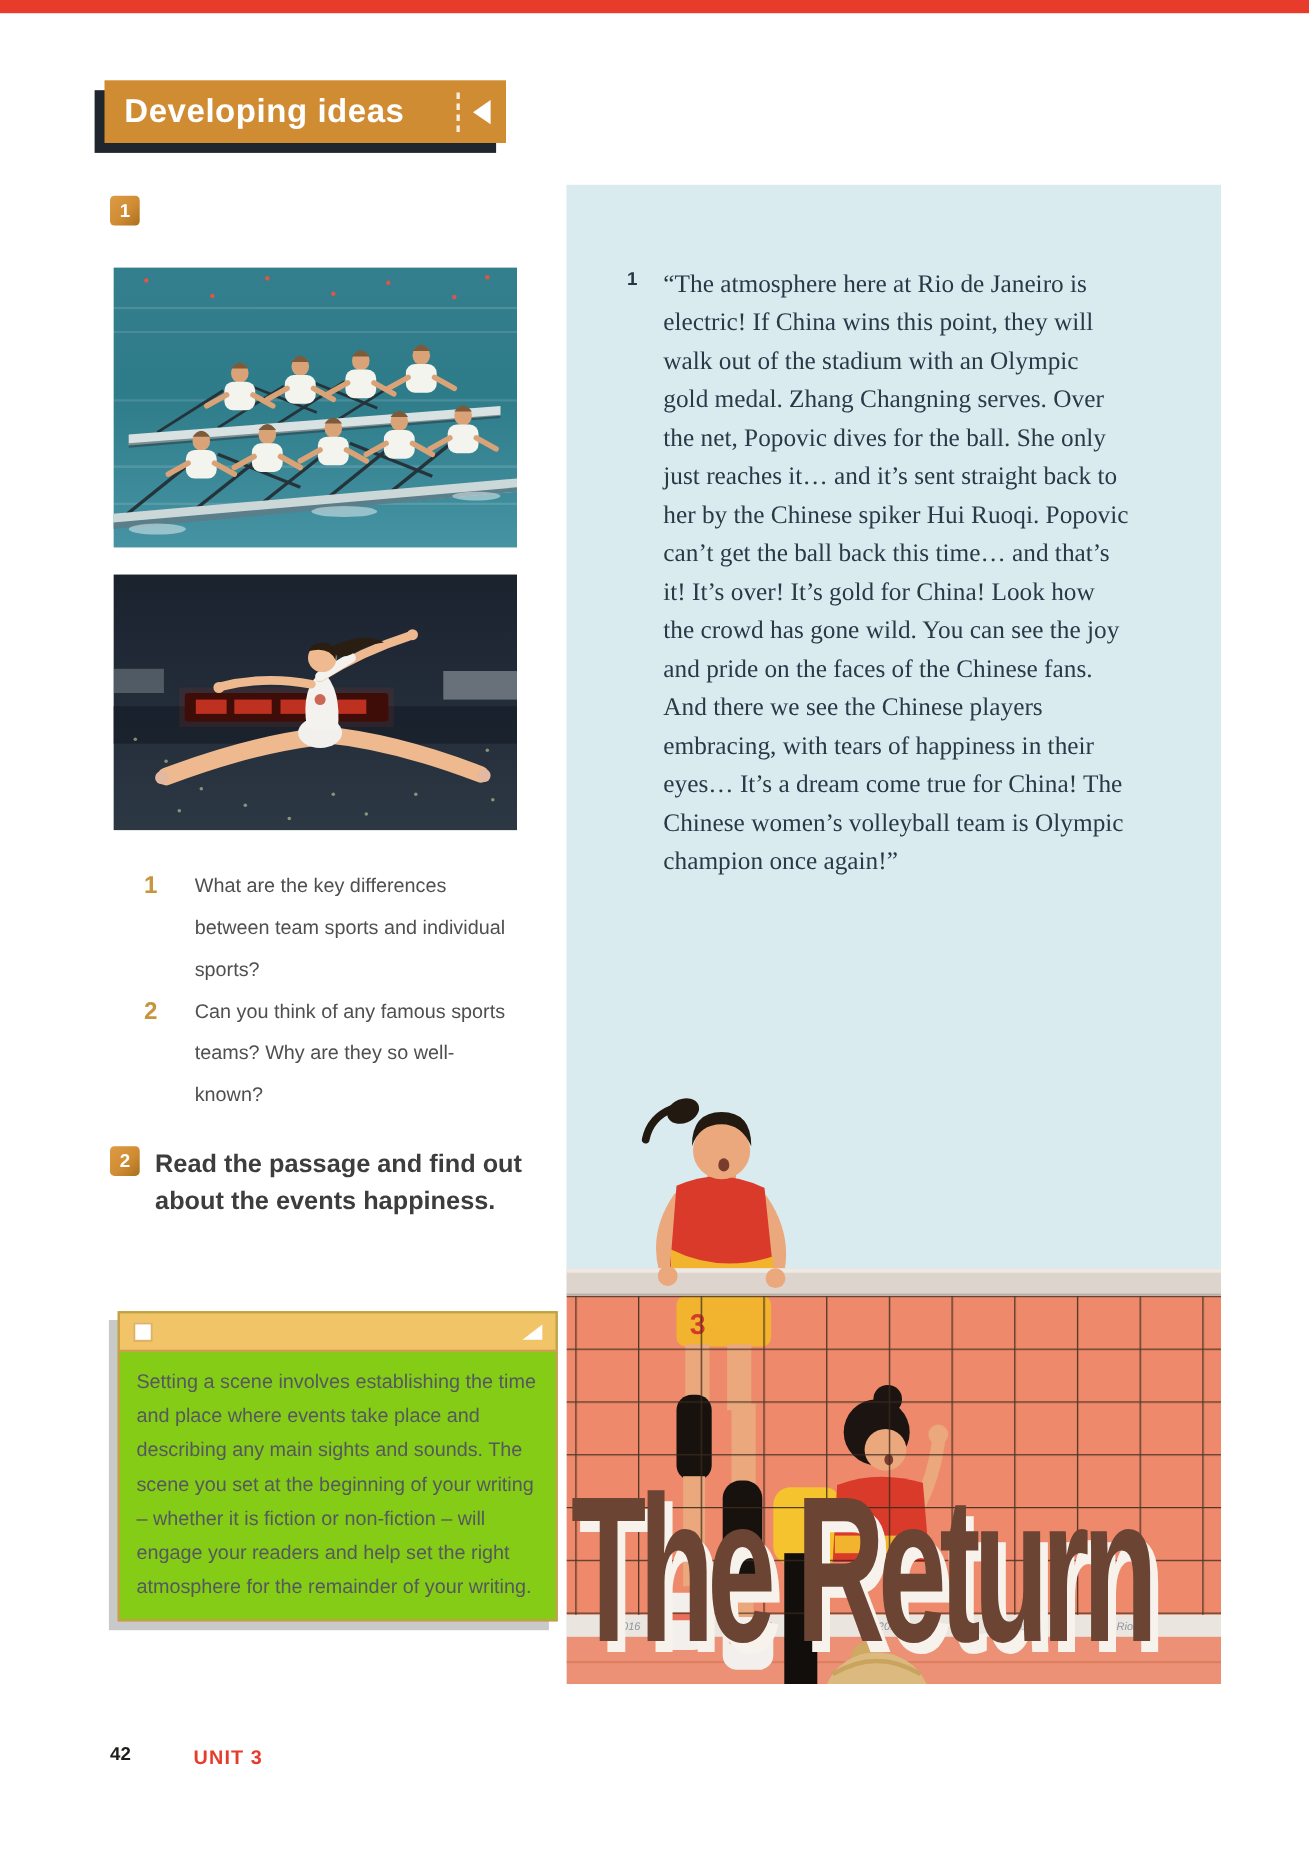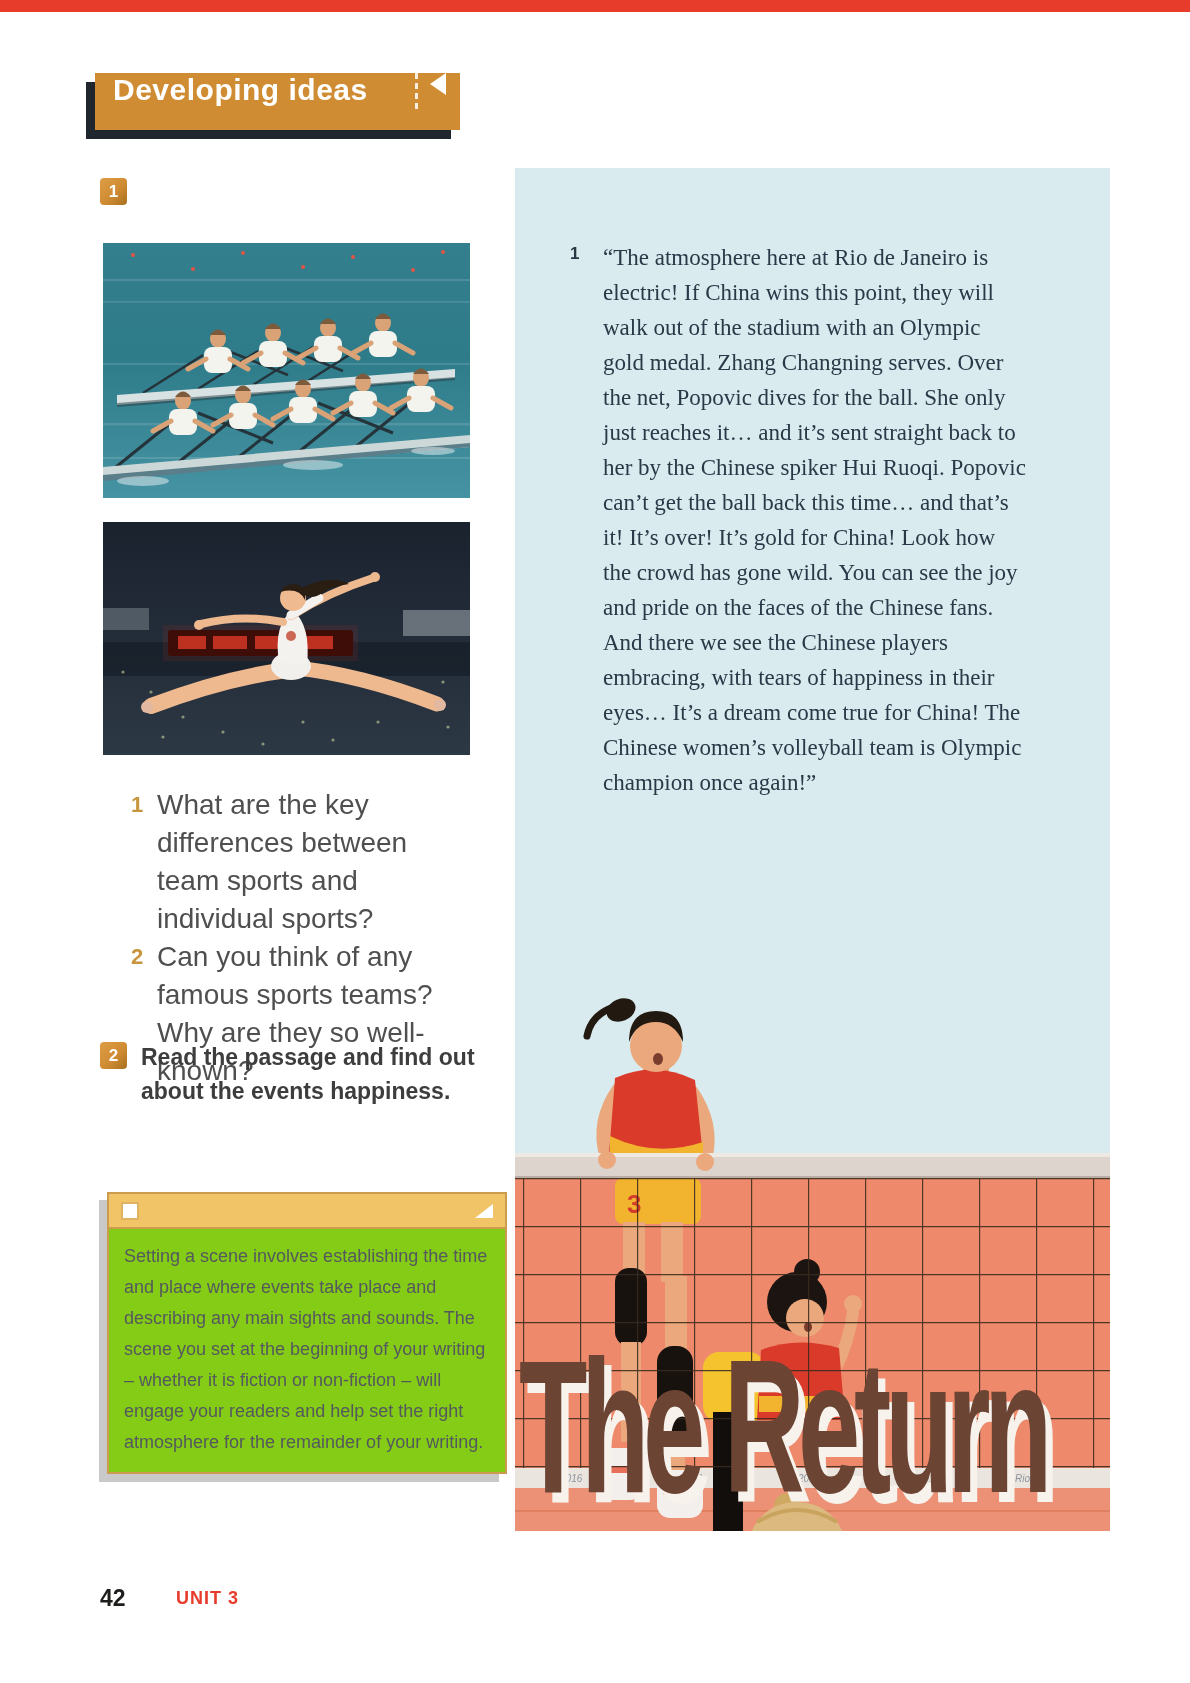--- a/index.html
+++ b/index.html
@@ -2,42 +2,42 @@
 <html><head>
 <meta charset="utf-8">
 <style>
   html,body{margin:0;padding:0;background:#ffffff;}
   .page{position:relative;width:1190px;height:1683px;background:#ffffff;overflow:hidden;
         font-family:"Liberation Sans",sans-serif;}
   .topbar{position:absolute;left:0;top:0;width:1190px;height:12px;background:#e73b2c;}
 
   
   .hdr{position:absolute;left:95px;top:73px;width:365px;height:57px;background:#d08c33;
-       box-shadow:-9px 9px 0 #20262d;display:flex;align-items:flex-start;}
+       box-shadow:-9px 9px 0 #20262d;display:flex;align-items:center;}
   .hdr-title{color:#ffffff;font-size:30px;font-weight:bold;padding-left:18px;letter-spacing:.5px;flex:1;}
   .hdr-dash{height:36px;border-left:3px dashed rgba(255,255,255,.85);margin-right:12px;}
   .hdr-tri{width:0;height:0;border-top:11px solid transparent;border-bottom:11px solid transparent;
            border-right:16px solid #ffffff;margin-right:14px;}
 
   
   .activity{position:absolute;display:flex;align-items:flex-start;}
   .badge{width:27px;height:27px;border-radius:4px;flex:0 0 27px;margin-top:2px;
          background:linear-gradient(135deg,#dd9c45 0%,#d08c33 55%,#a8701f 100%);
          color:#fff;font-weight:bold;font-size:17px;display:flex;align-items:center;justify-content:center;}
   .instr{margin-left:14px;width:345px;font-size:23px;line-height:34px;font-weight:bold;color:#3d3d3d;}
 
   
   .photo{position:absolute;overflow:hidden;}
   .photo svg{display:block;}
 
   
   .qs{position:absolute;left:131px;top:786px;width:330px;}
   .q{display:flex;}
   .qn{width:26px;flex:0 0 26px;color:#c6953e;font-weight:bold;font-size:22px;line-height:38px;}
-  .qt{font-size:28px;line-height:38px;color:#4f4f4f;}
+  .qt{font-size:18px;line-height:38px;color:#4f4f4f;margin-left:20px;}
 
   
   .note{position:absolute;left:107px;top:1192px;width:400px;background:#84cc16;
         border:2px solid #cb9c4d;box-shadow:-8px 8px 0 #c9c9c9;box-sizing:border-box;}
   .note-hd{height:33px;background:#f2c468;border-bottom:2px solid #cb9c4d;
            display:flex;align-items:center;justify-content:space-between;padding:0 12px;}
   .note-sq{width:14px;height:14px;background:#ffffff;border:2px solid #e0b264;}
   .note-tri{width:0;height:0;border-left:18px solid transparent;border-bottom:14px solid #ffffff;}
   .note-bd{padding:12px 15px 14px 15px;font-size:18px;line-height:31px;color:#55595e;}
 
@@ -46,21 +46,21 @@
   .pnum{position:absolute;left:55px;top:76px;font-size:17px;font-weight:bold;color:#273744;}
   .passage{position:absolute;left:88px;top:72px;width:424px;
            font-family:"Liberation Serif",serif;font-size:23px;line-height:35px;color:#2a3847;}
   .vphoto{position:absolute;left:0;top:782px;width:595px;height:581px;}
   .vtitle{position:absolute;left:4px;top:1150px;z-index:5;white-space:nowrap;
           font-size:140px;font-weight:bold;letter-spacing:-8px;color:#6b4433;
           transform:scale(.8,1.35);transform-origin:left top;
           text-shadow:9px 7px 0 #f7f2ec;}
 
   
-  .pageno{position:absolute;left:100px;top:1585px;font-size:23px;font-weight:bold;color:#1d1d1b;}
+  .pageno{position:absolute;left:100px;top:1585px;font-size:17px;font-weight:bold;color:#1d1d1b;}
   .unit{position:absolute;left:176px;top:1588px;font-size:18px;font-weight:bold;color:#e73b2c;letter-spacing:1px;}
 </style>
 </head>
 <body>
 
 <div class="page">
 
   <div class="topbar"></div>
 
   <div class="hdr">

